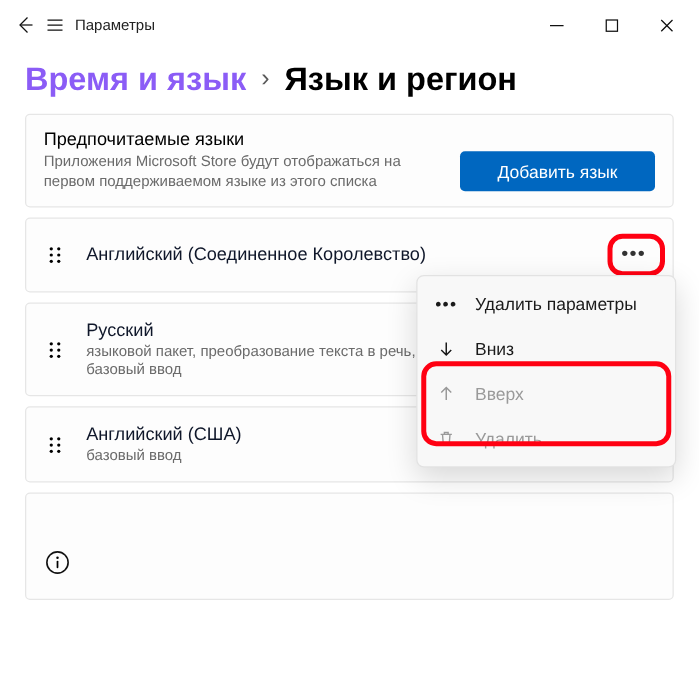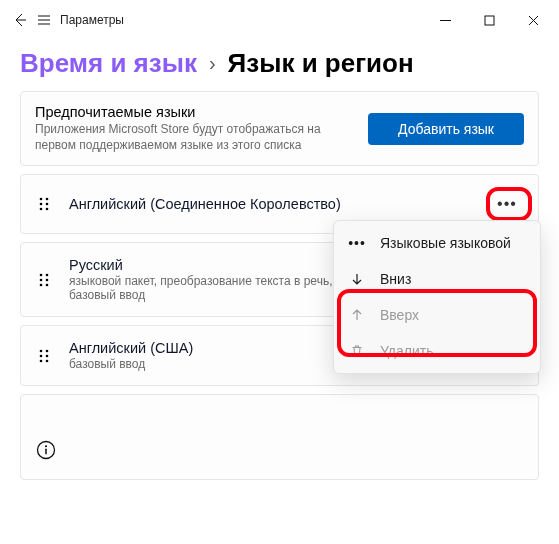--- a/index.html
+++ b/index.html
@@ -12,21 +12,21 @@
   .win-btns { display: flex; }
   .win-btn { width: 44px; height: 32px; display: flex; align-items: center; justify-content: center; }
 
   .crumbs { display: flex; align-items: center; gap: 12px; padding: 8px 20px 12px 20px; }
   .crumb-parent { font-size: 26px; font-weight: 600; color: #8b5cf6; }
   .crumb-sep { font-size: 20px; color: #5a5a5a; }
   .crumb-cur { font-size: 26px; font-weight: 600; color: #000; }
 
   .content { padding: 0 20px; }
   .card { border: 1px solid #e6e6e6; border-radius: 4px; background: #fdfdfd; margin-bottom: 8px; position: relative; }
-  .pref-row { display: flex; align-items: center; padding: 12px 14px; gap: 14px; }
+  .pref-row { display: flex; align-items: flex-end; padding: 12px 14px; gap: 14px; }
   .pref-text { flex: 1; }
   .pref-title { font-size: 14.5px; color: #000; }
   .pref-desc { font-size: 12px; color: #6b6b6b; margin-top: 2px; max-width: 320px; line-height: 1.3; }
   .add-btn { background: #0067c0; color: #fff; border: none; border-radius: 4px; font-size: 14px; padding: 8px 30px; cursor: pointer; }
 
   .lang-row { display: flex; align-items: center; padding: 14px 14px; gap: 16px; min-height: 58px; }
   .drag { width: 18px; color: #404040; display:flex; align-items:center; justify-content:center; cursor: grab;}
   .lang-text { flex: 1; }
   .lang-name { font-size: 14.5px; color: #0f172a; }
   .lang-sub { font-size: 12px; color: #6b6b6b; margin-top: 1px; }
@@ -181,21 +181,21 @@
     </div>
   </div>
 
 </div>
 
 <div class="menu">
   <div class="menu-item">
     <div class="menu-icon">
         <span style="font-size:14px;letter-spacing:1px;">•••</span>
       </div>
-    <span>Языковые языковой</span>
+    <span>Удалить параметры</span>
   </div>
   <div class="menu-item">
     <div class="menu-icon">
       <svg width="14" height="14" viewBox="0 0 14 14">
           <path d="M7 2v10M3 8l4 4 4-4" fill="none" stroke="#1b1b1b" stroke-width="1.2"></path>
         </svg>
     </div>
     <span>Вниз</span>
   </div>
   <div class="menu-item disabled">

